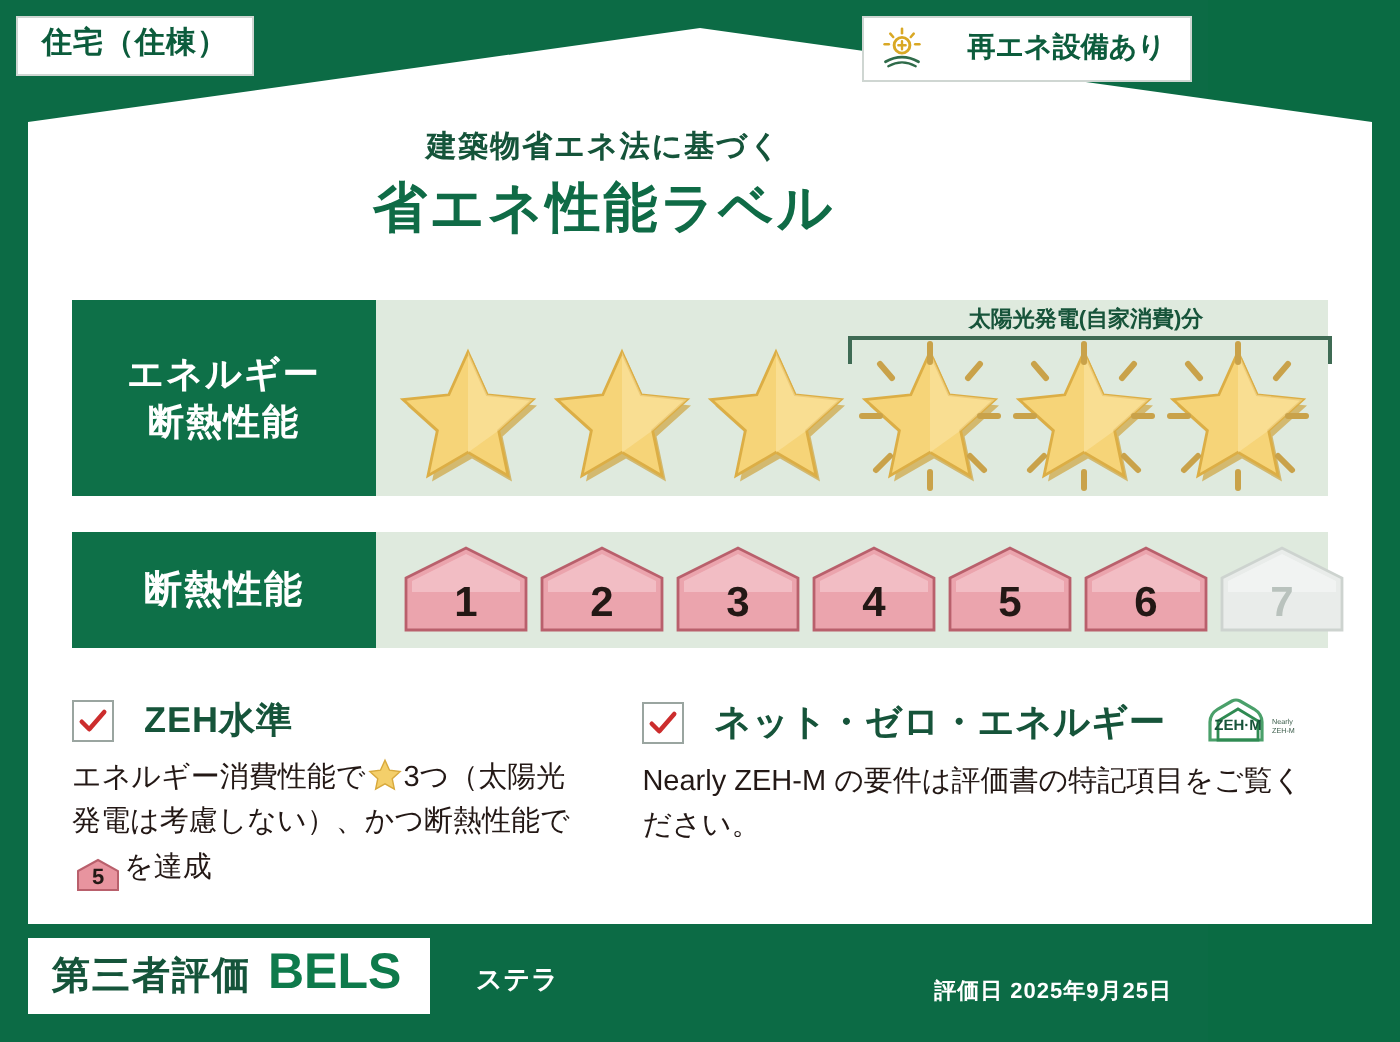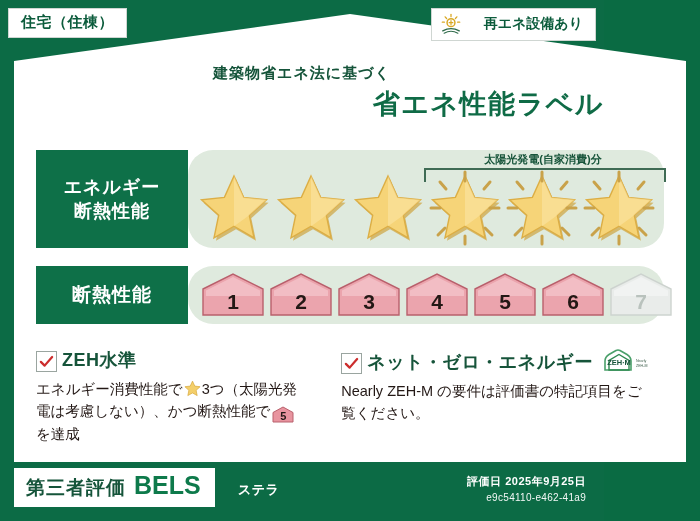--- a/index.html
+++ b/index.html
@@ -36,29 +36,29 @@
     line-height:1.1;z-index:6;
   }
   .sun-icon{width:22px;height:22px;display:block;flex:0 0 auto;}
 
   
   .title-sub{
     position:absolute;left:0;right:0;top:64px;text-align:center;
     font-size:15px;font-weight:bold;color:#15543a;letter-spacing:1px;
   }
   .title-main{
-    position:absolute;left:0;right:0;top:86px;text-align:right;
+    position:absolute;left:0;right:0;top:86px;text-align:center;
     font-size:27px;font-weight:bold;color:#0f6b46;letter-spacing:1.5px;
   }
 
   
   .row{position:absolute;left:36px;width:628px;display:flex;}
   .row-energy{top:150px;height:98px;}
   .row-insul{top:266px;height:58px;}
-  .row-body{background:#dfeade;flex:1;position:relative;border-radius:25px;}
+  .row-body{background:#dfeade;flex:1;position:relative;}
   .row-label{
     background:#0e7048;color:#ffffff;font-weight:bold;
     display:flex;flex-direction:column;align-items:center;justify-content:center;
     flex:0 0 auto;text-align:center;letter-spacing:1px;
   }
   .row-energy .row-label{width:152px;font-size:18px;line-height:1.35;}
   .row-insul  .row-label{width:152px;font-size:19px;}
 
   
   .stars{position:absolute;left:8px;bottom:2px;display:flex;align-items:flex-end;gap:1px;}
@@ -80,21 +80,21 @@
     padding-bottom:4px;box-sizing:border-box;
   }
   .house .hshape{position:absolute;left:0;top:0;width:66px;height:46px;}
   .house span{position:relative;z-index:2;}
   .house.off{color:#b9c2bd;}
 
   
   .checks{position:absolute;left:36px;top:348px;width:628px;display:flex;}
   .check-col{flex:1;padding-right:10px;box-sizing:border-box;}
   .check-col.right{padding-left:24px;border-left:0;}
-  .check-head{display:flex;align-items:flex-end;gap:5px;margin-bottom:6px;}
+  .check-head{display:flex;align-items:center;gap:15px;margin-bottom:6px;}
   .checkbox{
     width:19px;height:19px;border:1px solid #9aa5a0;background:#fff;
     display:flex;align-items:center;justify-content:center;flex:0 0 auto;
   }
   .checkbox svg{width:15px;height:15px;display:block;}
   .check-title{font-size:18px;font-weight:bold;color:#16543a;letter-spacing:.5px;white-space:nowrap;}
   .check-body{font-size:14.5px;color:#231815;line-height:1.55;letter-spacing:0px;}
   .inline-star{display:inline-block;vertical-align:-3px;width:17px;height:17px;margin:0 1px;}
   .inline-house{display:inline-block;vertical-align:-4px;width:22px;height:17px;margin:0 2px;position:relative;}
   .inline-house svg{position:absolute;left:0;top:0;width:22px;height:17px;}
@@ -324,16 +324,15 @@
     </div>
   </div>
 
   <div class="footer-box">
     <span class="f-third">第三者評価</span>
     <span class="f-bels">BELS</span>
   </div>
   <div class="footer-brand">ステラ</div>
   <div class="footer-right">
     <div class="f-date">評価日 2025年9月25日</div>
-    <div class="f-id">e9c54110-e462-41a9</div>
   </div>
 
 </div>
 
 </body></html>

